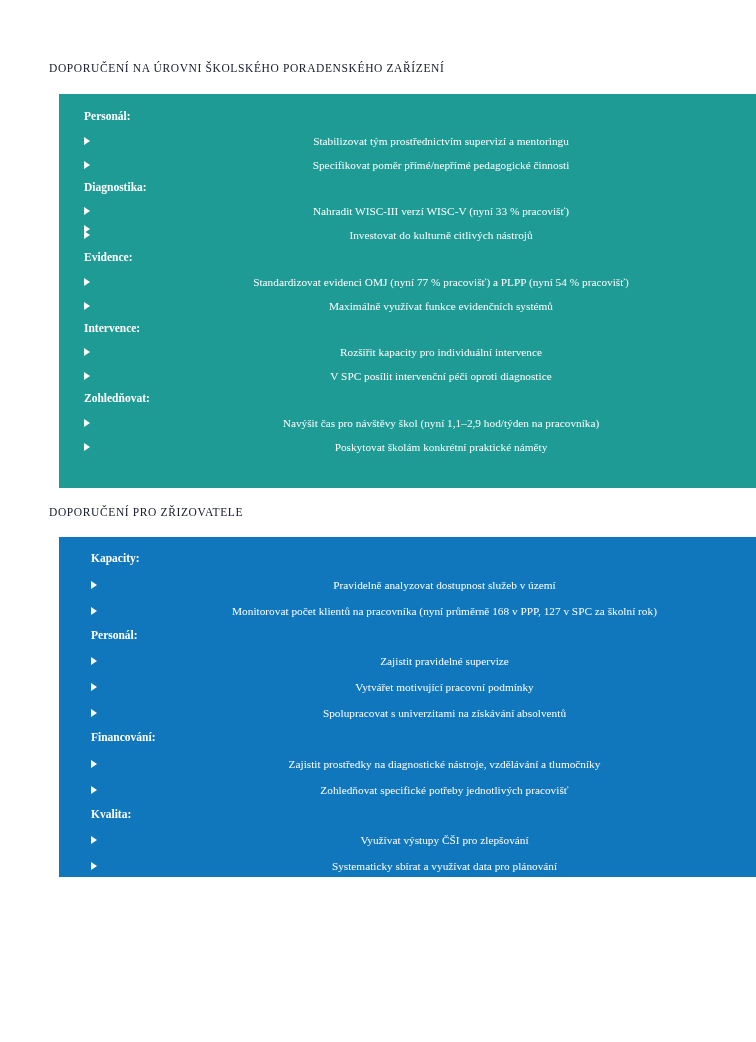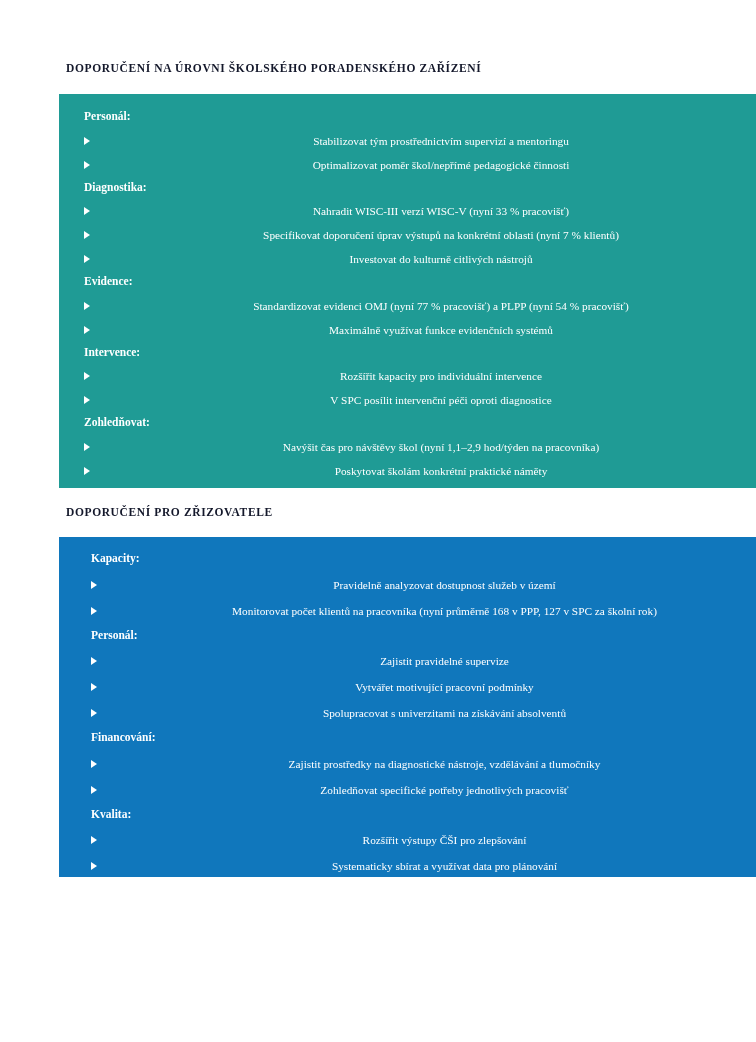--- a/index.html
+++ b/index.html
@@ -17,27 +17,26 @@
     position: relative;
     width: 756px;
     height: 1042px;
     box-sizing: border-box;
     padding: 0 49px;
   }
 
   
   .section-heading {
     font-family: "Liberation Serif", "DejaVu Serif", serif;
-    font-weight: bold;
+    font-weight: normal;
     font-size: 11.5px;
     letter-spacing: 0.62px;
     color: #14182b;
     text-transform: uppercase;
     white-space: nowrap;
-    margin-left: 17px;
   }
   #heading-1 {
     position: absolute;
     left: 49px;
     top: 62px;
   }
   #heading-2 {
     position: absolute;
     left: 49px;
     top: 506px;
@@ -126,28 +125,28 @@
 
 <div class="page">
 
   <div class="section-heading" id="heading-1">DOPORUČENÍ NA ÚROVNI ŠKOLSKÉHO PORADENSKÉHO ZAŘÍZENÍ</div>
 
   <div class="panel" id="panel-spz" style="background: rgb(31, 155, 149);">
       <div class="group">
         <div class="group-label">Personál:</div>
         <ul class="items">
           <li class="item"><span class="bullet"></span><span class="item-label">Stabilizovat tým prostřednictvím supervizí a mentoringu</span></li>
-          <li class="item"><span class="bullet"></span><span class="item-label">Optimalizovat poměr škol/nepřímé pedagogické činnosti</span></li>
+          <li class="item"><span class="bullet"></span><span class="item-label">Specifikovat poměr přímé/nepřímé pedagogické činnosti</span></li>
         </ul>
       </div>
       <div class="group">
         <div class="group-label">Diagnostika:</div>
         <ul class="items">
           <li class="item"><span class="bullet"></span><span class="item-label">Nahradit WISC-III verzí WISC-V (nyní 33 % pracovišť)</span></li>
-          <li class="item"><span class="bullet"></span><span class="item-label">Specifikovat doporučení úprav výstupů na konkrétní oblasti (nyní 7 % klientů)</span></li>
+          <li class="item"><span class="bullet"></span></li>
           <li class="item"><span class="bullet"></span><span class="item-label">Investovat do kulturně citlivých nástrojů</span></li>
         </ul>
       </div>
       <div class="group">
         <div class="group-label">Evidence:</div>
         <ul class="items">
           <li class="item"><span class="bullet"></span><span class="item-label">Standardizovat evidenci OMJ (nyní 77 % pracovišť) a PLPP (nyní 54 % pracovišť)</span></li>
           <li class="item"><span class="bullet"></span><span class="item-label">Maximálně využívat funkce evidenčních systémů</span></li>
         </ul>
       </div>
@@ -188,19 +187,19 @@
       <div class="group">
         <div class="group-label">Financování:</div>
         <ul class="items">
           <li class="item"><span class="bullet"></span><span class="item-label">Zajistit prostředky na diagnostické nástroje, vzdělávání a tlumočníky</span></li>
           <li class="item"><span class="bullet"></span><span class="item-label">Zohledňovat specifické potřeby jednotlivých pracovišť</span></li>
         </ul>
       </div>
       <div class="group">
         <div class="group-label">Kvalita:</div>
         <ul class="items">
-          <li class="item"><span class="bullet"></span><span class="item-label">Rozšířit výstupy ČŠI pro zlepšování</span></li>
+          <li class="item"><span class="bullet"></span><span class="item-label">Využívat výstupy ČŠI pro zlepšování</span></li>
           <li class="item"><span class="bullet"></span><span class="item-label">Systematicky sbírat a využívat data pro plánování</span></li>
         </ul>
       </div>
     </div>
 
 </div>
 
 </body></html>

